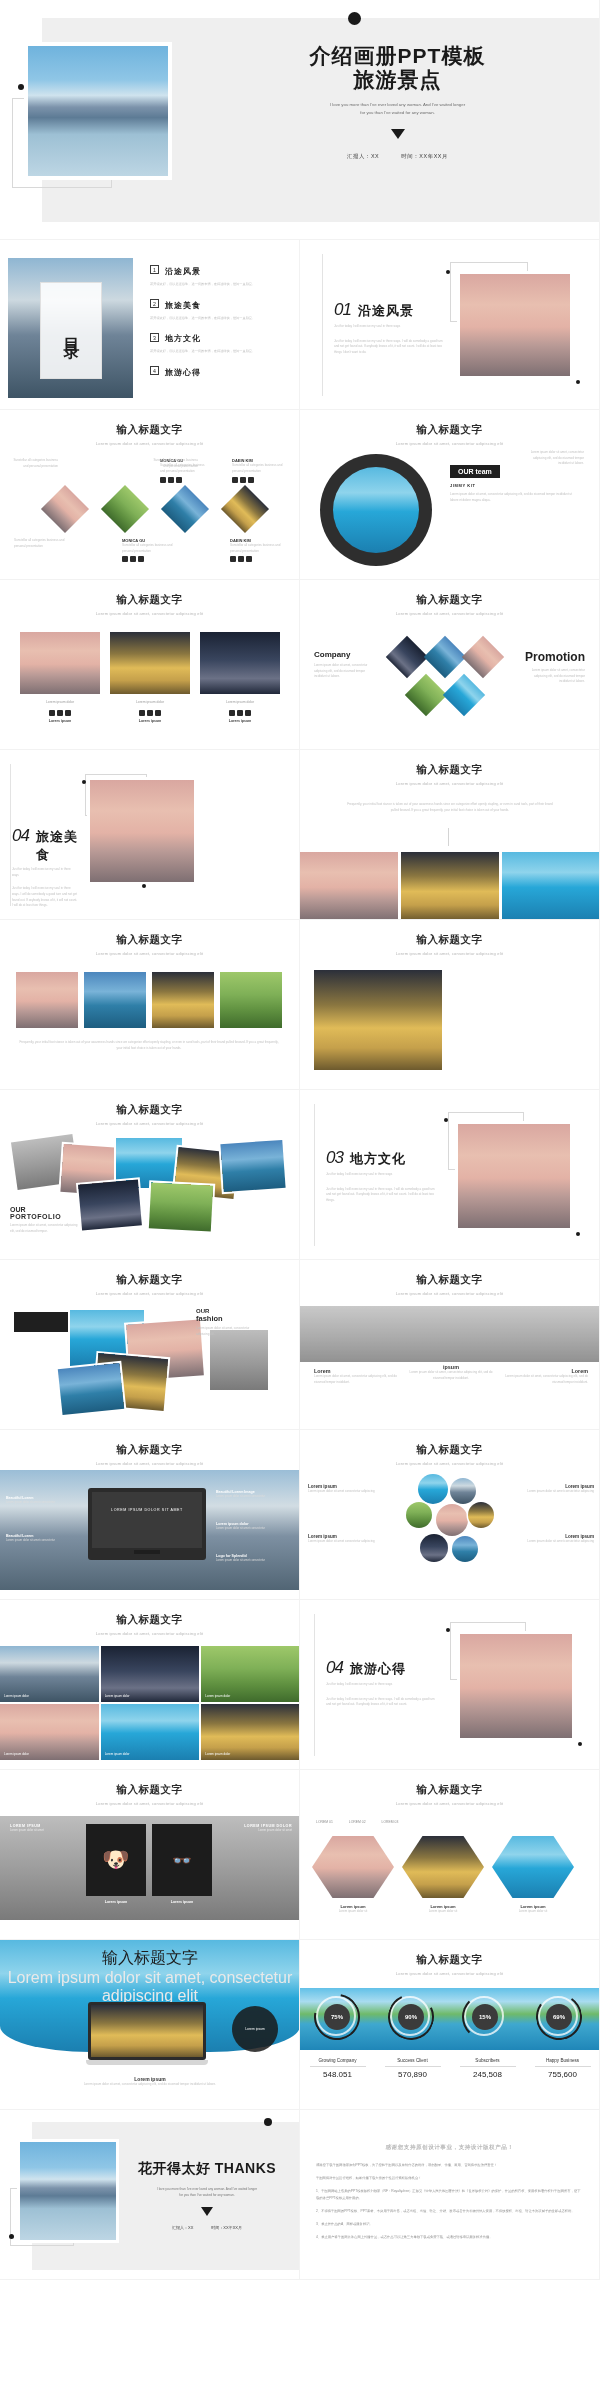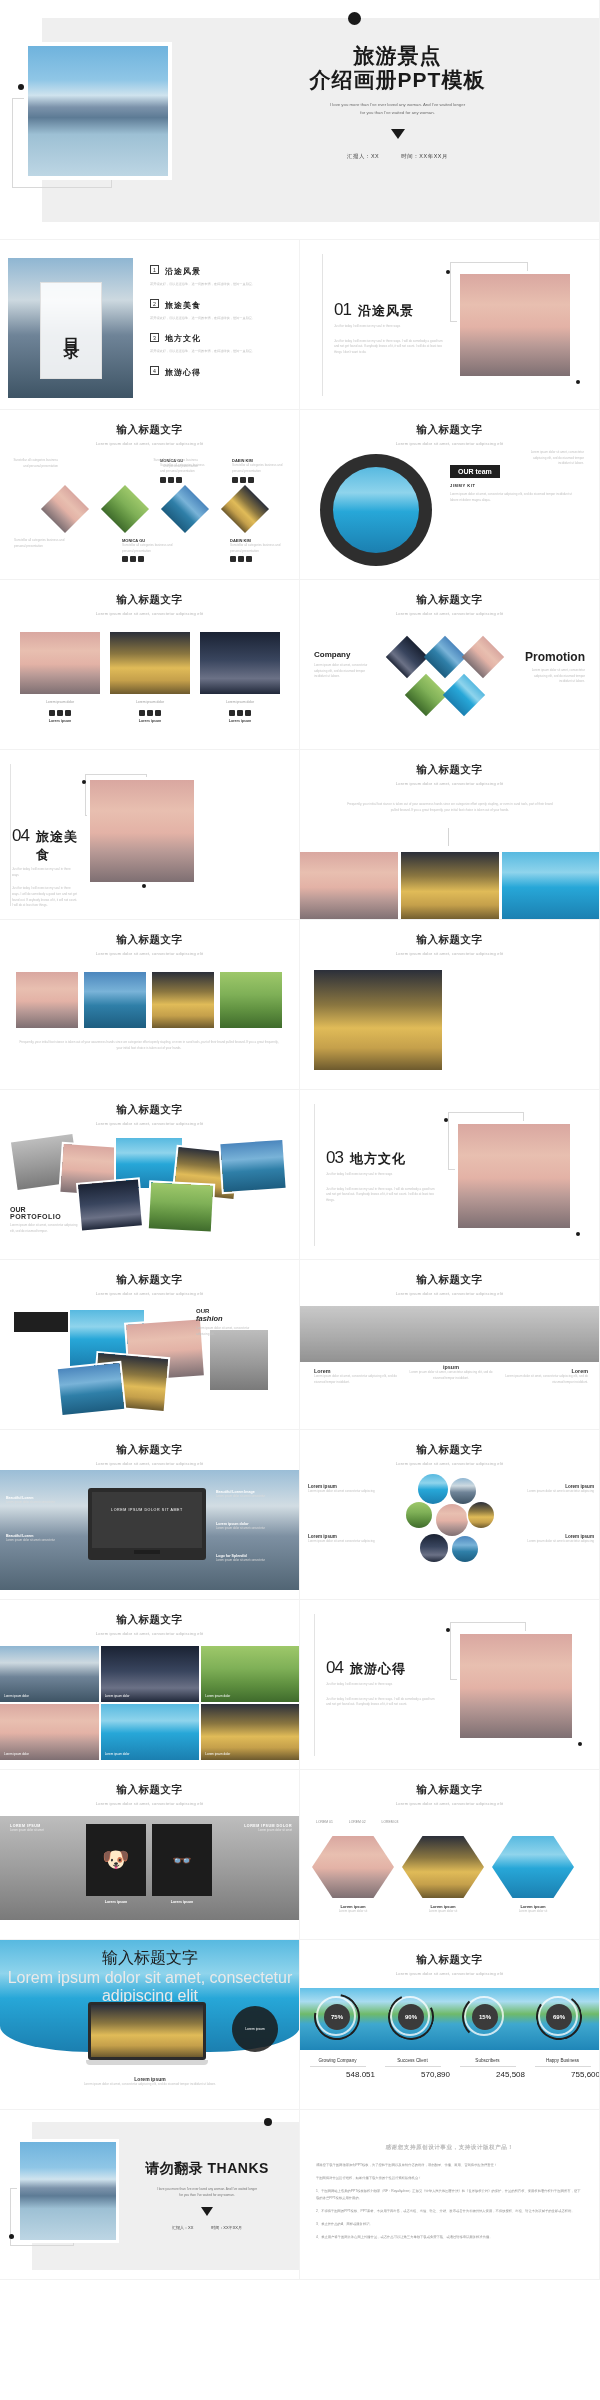--- a/index.html
+++ b/index.html
@@ -21,21 +21,21 @@
   .slide.full { width: 600px; height: 240px; }
 
   
   .hdr { text-align: center; padding-top: 13px; }
   .hdr .t { font-size: 10.5px; font-weight: 700; color: #2b2b2b; letter-spacing: .5px; }
   .hdr .s { font-size: 4px; color: #b5b5b5; margin-top: 4px; letter-spacing: .2px; }
   .tiny { font-size: 3px; color: #c2c2c2; line-height: 1.9; }
   .tiny2 { font-size: 3.4px; color: #9b9b9b; line-height: 2; }
   .dot { position: absolute; border-radius: 50%; background: #1a1a1a; }
   .sq { position: absolute; border: 1px solid #d8d8d8; }
-  .secnum { font-size: 17px; font-weight: 300; color: #1d1d1d; letter-spacing: -1px; }
+  .secnum { font-size: 17px; font-weight: 300; color: #1d1d1d; letter-spacing: -1px; font-style: italic; }
   .sectitle { font-size: 13px; font-weight: 700; color: #1d1d1d; margin-left: 7px; letter-spacing: 1px;}
   .vline { position: absolute; width: 1px; background: #e3e3e3; }
 
   
   .ph { position: absolute; background-size: cover; background-position: center; }
   .p-lake { background:
      linear-gradient(180deg,#6fb3dd 0%,#8fc6e6 26%,#cfe3ee 38%,#7c93ab 47%,#5d7b95 55%,#9dc0d4 68%,#bdd6e4 100%); }
   .p-sunset { background:
      linear-gradient(180deg,#d9a7a0 0%,#e8bfb0 30%,#e3b2a6 52%,#b99a96 70%,#7e6f72 100%); }
   .p-golden { background:
@@ -67,42 +67,42 @@
   .diamond { transform: rotate(45deg); overflow: hidden; }
   .soc { display:flex; gap:2px; }
   .soc i { width:6px; height:6px; background:#2a2a2a; display:block; border-radius:1px; }
 
   .btn-dark { background:#1f1f1f; color:#fff; font-size:3.4px; padding:3px 6px; display:inline-block; letter-spacing:.4px; }
   .ring { border-radius:50%; border:2.5px solid #1e1e1e; position:absolute; }
   .ringlt { border-radius:50%; border:2.5px solid rgba(255,255,255,.75); position:absolute; }
   .pct { position:absolute; border-radius:50%; background:#3b3b3b; color:#fff; font-size:6px;
          display:flex; align-items:center; justify-content:center; font-weight:600; }
   .statlab { font-size:4.6px; color:#333; text-align:center; }
-  .statval { font-size:8px; color:#222; text-align:right; margin-top:3px; }
+  .statval { font-size:8px; color:#222; text-align:center; margin-top:3px; }
   .statline { height:1px; background:#d9d9d9; margin:3px auto 0; }
 
   .docttl { font-size: 5.6px; color:#b9b9b9; text-align:center; font-weight:700; letter-spacing:.5px;}
   .docp { font-size: 3.3px; color:#8d8d8d; line-height:2.1; margin-top:6px; }
 </style>
 </head>
 <body>
 
 <div class="sheet">
 <div class="grid">
 
   <div class="slide full">
     <div style="position:absolute;left:42px;top:18px;width:558px;height:204px;background:#efefef;"></div>
     <div class="sq" style="left:12px;top:98px;width:100px;height:90px;"></div>
     <div class="dot" style="left:18px;top:84px;width:6px;height:6px;"></div>
     <div class="dot" style="left:348px;top:12px;width:13px;height:13px;"></div>
     <div class="ph p-lake" style="left:28px;top:46px;width:140px;height:130px;box-shadow:0 0 0 4px #fff;"></div>
 
     <div style="position:absolute;left:205px;top:44px;width:385px;text-align:center;">
+      <div class="ttl-big">介绍画册PPT模板</div>
       <div class="ttl-big">旅游景点</div>
-      <div class="ttl-big">介绍画册PPT模板</div>
       <div class="eng" style="margin-top:10px;">I love you more than I've ever loved any woman. And I've waited longer</div>
       <div class="eng">for you than I've waited for any woman.</div>
       <div class="tri" style="margin-top:12px;"></div>
       <div style="margin-top:14px;display:flex;justify-content:center;gap:22px;">
         <span class="meta">汇报人：XX</span>
         <span class="meta">时间：XX年XX月</span>
       </div>
     </div>
   </div>
 
@@ -373,21 +373,21 @@
       <div class="s">Lorem ipsum dolor sit amet, consectetur adipiscing elit</div>
     </div>
     <div style="position:absolute;left:14px;top:52px;width:60px;height:20px;background:#1f1f1f;"></div>
     <div class="ph p-sea" style="left:70px;top:50px;width:74px;height:56px;box-shadow:0 0 0 2px #fff;"></div>
     <div class="ph p-sunset" style="left:128px;top:62px;width:74px;height:56px;transform:rotate(-4deg);box-shadow:0 0 0 2px #fff;"></div>
     <div class="ph p-golden" style="left:96px;top:96px;width:70px;height:52px;transform:rotate(5deg);box-shadow:0 0 0 2px #fff;"></div>
     <div class="ph p-blue" style="left:60px;top:106px;width:62px;height:46px;transform:rotate(-6deg);box-shadow:0 0 0 2px #fff;"></div>
     <div class="ph p-grey" style="left:210px;top:70px;width:58px;height:60px;box-shadow:0 0 0 3px #fff;"></div>
     <div style="position:absolute;left:196px;top:48px;width:62px;">
       <div style="font-size:6px;font-weight:700;color:#2a2a2a;">OUR</div>
-      <div style="font-size:7.5px;font-weight:700;color:#2a2a2a;font-style:italic;">fashion</div>
+      <div style="font-size:7.5px;font-weight:700;color:#2a2a2a;">fashion</div>
       <div class="tiny" style="margin-top:3px;">Lorem ipsum dolor sit amet, consectetur adipiscing elit.</div>
     </div>
   </div>
 
   <div class="slide">
     <div class="hdr">
       <div class="t">输入标题文字</div>
       <div class="s">Lorem ipsum dolor sit amet, consectetur adipiscing elit</div>
     </div>
     <div class="ph p-grey" style="left:0;top:46px;width:300px;height:56px;"></div>
@@ -645,21 +645,21 @@
     </div>
   </div>
 
   <div class="slide">
     <div style="position:absolute;left:32px;top:12px;width:268px;height:148px;background:#efefef;"></div>
     <div class="sq" style="left:10px;top:78px;width:64px;height:58px;"></div>
     <div class="dot" style="left:9px;top:124px;width:5px;height:5px;"></div>
     <div class="dot" style="left:264px;top:8px;width:8px;height:8px;"></div>
     <div class="ph p-lake" style="left:20px;top:32px;width:96px;height:98px;box-shadow:0 0 0 3px #fff;"></div>
     <div style="position:absolute;left:124px;top:50px;width:166px;text-align:center;">
-      <div style="font-size:14px;font-weight:800;color:#1a1a1a;letter-spacing:.5px;">请勿翻录 THANKS</div>
+      <div style="font-size:14px;font-weight:800;color:#1a1a1a;letter-spacing:.5px;">花开得太好 THANKS</div>
       <div style="font-size:3.2px;color:#777;line-height:2;margin-top:8px;">I love you more than I've ever loved any woman. And I've waited longer</div>
       <div style="font-size:3.2px;color:#777;line-height:2;">for you than I've waited for any woman.</div>
       <div style="width:0;height:0;border-left:6px solid transparent;border-right:6px solid transparent;border-top:9px solid #1a1a1a;margin:8px auto 0;"></div>
       <div style="margin-top:9px;display:flex;justify-content:center;gap:18px;">
         <span style="font-size:4px;color:#3a3a3a;">汇报人：XX</span>
         <span style="font-size:4px;color:#3a3a3a;">时间：XX年XX月</span>
       </div>
     </div>
   </div>
 

